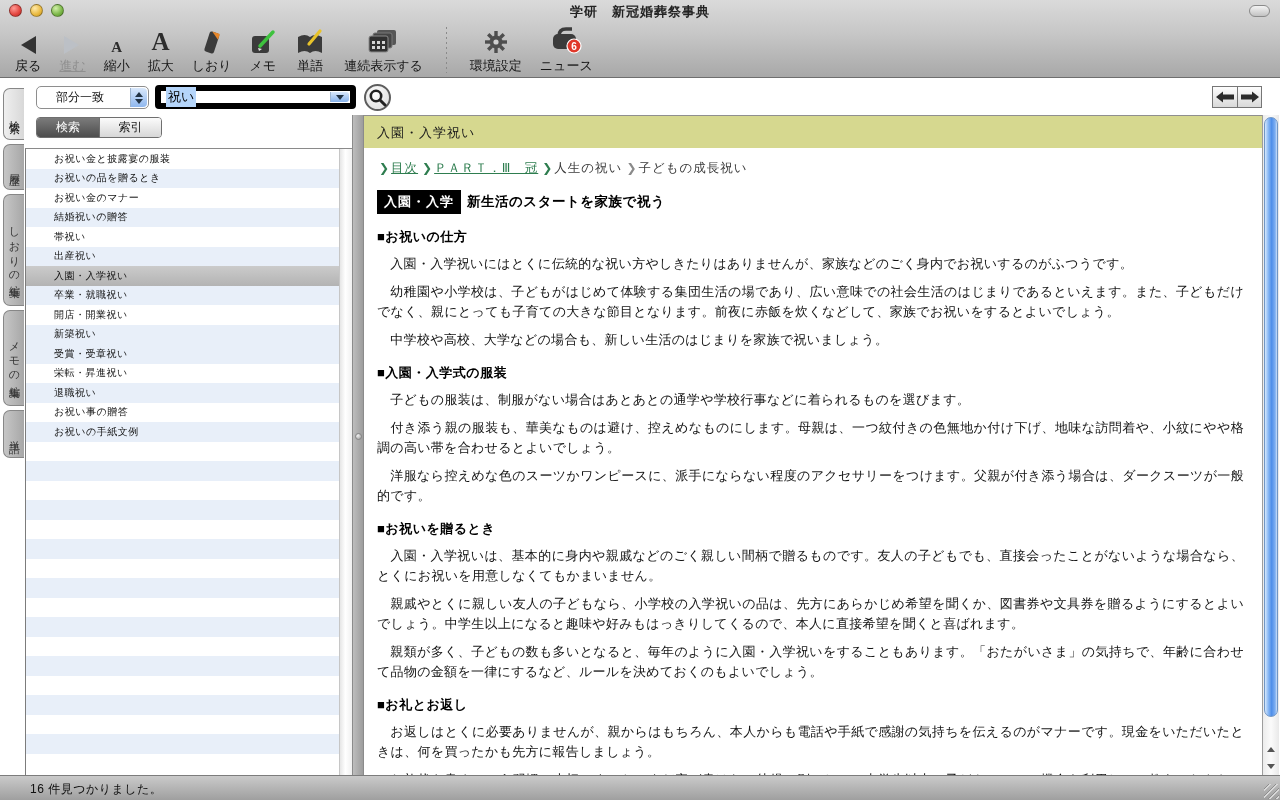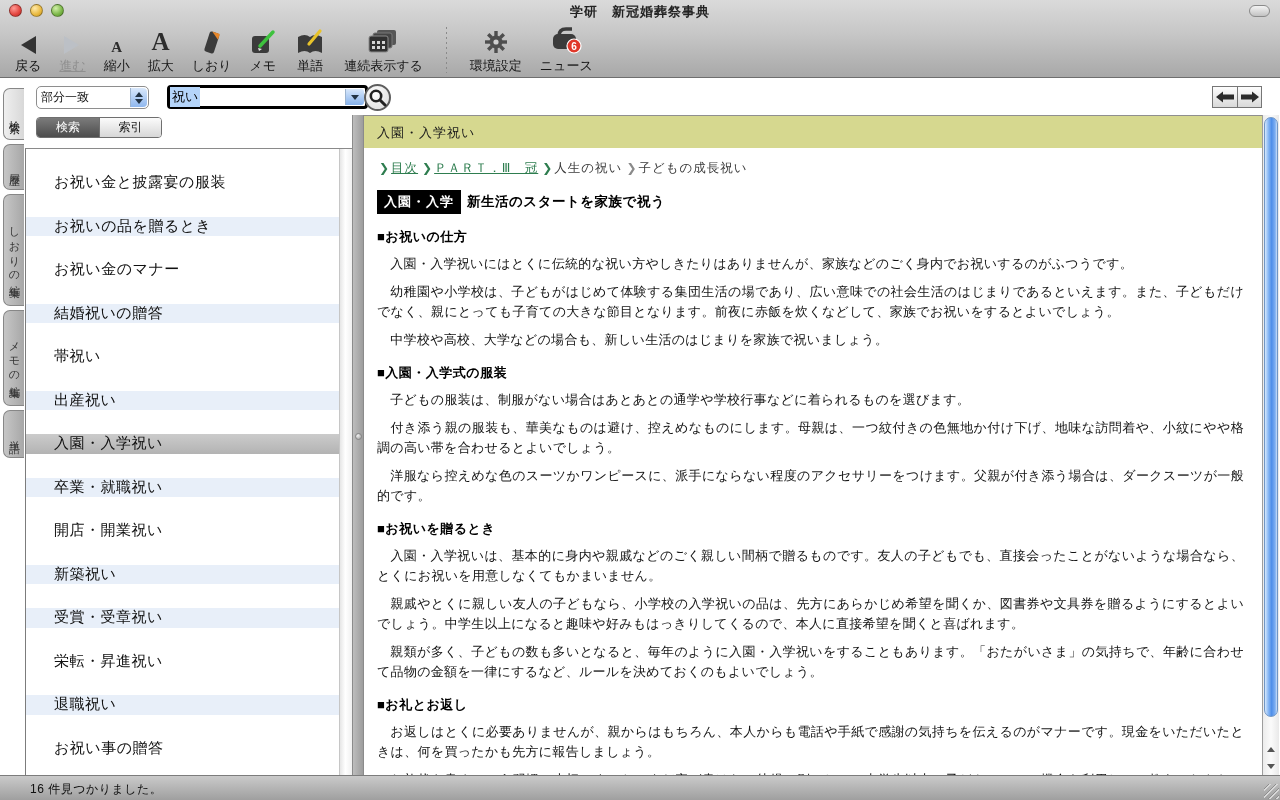--- a/index.html
+++ b/index.html
@@ -38,28 +38,28 @@
   .tb-label{font-size:13px;color:#161616;margin-top:1px;white-space:nowrap;}
   .tb.disabled .tb-label{color:#8f8f8f;text-decoration:underline;}
   .tb-sep{width:1px;height:46px;margin:2px 14px 0 14px;
     background:repeating-linear-gradient(#8a8a8a 0 2px,transparent 2px 5px);}
   .bigA{font-family:"Liberation Serif","DejaVu Serif",serif;font-weight:bold;color:#2d2d2d;}
 
   
   .searchrow{position:absolute;left:0;top:78px;width:1280px;height:37px;}
   .msel{position:absolute;left:36px;top:8px;width:113px;height:23px;background:#fff;
     border:1px solid #8e8e8e;border-radius:5px;font-size:12px;color:#111;
-    display:flex;align-items:center;padding-left:4px;box-shadow:0 1px 1px rgba(255,255,255,.5);}
+    display:flex;align-items:center;padding-left:19px;box-shadow:0 1px 1px rgba(255,255,255,.5);}
   .msel .stepper{position:absolute;right:1px;top:1px;bottom:1px;width:17px;border-radius:0 4px 4px 0;
     background:linear-gradient(#d9e8fb,#8fb7ee);border-left:1px solid #9db4cf;
     display:flex;flex-direction:column;align-items:center;justify-content:center;gap:2px;}
   .tri-up{width:0;height:0;border-left:4px solid transparent;border-right:4px solid transparent;border-bottom:5px solid #234;}
   .tri-dn{width:0;height:0;border-left:4px solid transparent;border-right:4px solid transparent;border-top:5px solid #234;}
   .combo{position:absolute;left:155px;top:7px;width:201px;height:24px;background:#fff;
-    border:3px solid #000000;border-radius:4px;font-size:13px;display:flex;align-items:center;margin-left:12px;}
+    border:6px solid #000000;border-radius:4px;font-size:13px;display:flex;align-items:center;padding-left:5px;}
   .combo .qsel{background:var(--selblue);color:#000;padding:1px 2px;}
   .combo .cbtn{position:absolute;right:1px;top:1px;bottom:1px;width:19px;border-radius:0 3px 3px 0;
     background:linear-gradient(#d9e8fb,#86b2ec);border-left:1px solid #9db4cf;
     display:flex;align-items:center;justify-content:center;}
   .searchbtn{position:absolute;left:364px;top:6px;width:27px;height:27px;border-radius:50%;
     background:radial-gradient(circle at 40% 30%,#ffffff,#d8d8d8);border:2px solid #5d5d5d;
     display:flex;align-items:center;justify-content:center;}
   .navbtns{position:absolute;left:1212px;top:8px;display:flex;}
   .navbtn{width:25px;height:22px;border:1px solid #767676;background:linear-gradient(#fdfdfd,#d9d9d9);
     display:flex;align-items:center;justify-content:center;}
@@ -78,22 +78,22 @@
   .vtab{width:21px;margin-left:3px;border:1px solid #878787;border-right:none;
     border-radius:7px 0 0 7px;background:linear-gradient(90deg,#c6c6c6,#a7a7a7);
     writing-mode:vertical-rl;text-orientation:upright;font-size:11px;color:#333;
     display:flex;align-items:center;justify-content:center;letter-spacing:2px;}
   .vtab.active{background:linear-gradient(90deg,#efefef,#d8d8d8);color:#111;}
 
   
   .list{position:absolute;left:25px;top:148px;width:327px;height:627px;background:#fff;
     border-left:1px solid #7c7c7c;border-top:1px solid #8a8a8a;overflow:hidden;}
   .list-rows{position:absolute;left:0;top:0;right:13px;bottom:0;}
-  .lrow{height:19.5px;font-size:15px;color:#101010;display:flex;align-items:center;
-    padding-left:28px;white-space:nowrap;overflow:hidden;letter-spacing:.5px;margin-top:24px;}
+  .lrow{height:19.5px;font-size:10px;color:#101010;display:flex;align-items:center;
+    padding-left:28px;white-space:nowrap;overflow:hidden;letter-spacing:.5px;}
   .lrow.alt{background:var(--stripe);}
   .lrow.sel{background:linear-gradient(#cbcbcb,#b3b3b3);}
   .list-gutter{position:absolute;right:0;top:0;bottom:0;width:13px;
     background:linear-gradient(90deg,#e6e6e6,#ffffff 45%,#f0f0f0);border-left:1px solid #c6c6c6;}
 
   
   .divider{position:absolute;left:352px;top:115px;width:12px;height:660px;
     background:linear-gradient(90deg,#bdbdbd,#9d9d9d);border-left:1px solid #8b8b8b;border-right:1px solid #8b8b8b;}
   .dimple{position:absolute;left:2px;top:318px;width:7px;height:7px;border-radius:50%;
     background:radial-gradient(circle at 35% 30%,#f2f2f2,#969696);border:1px solid #848484;}

